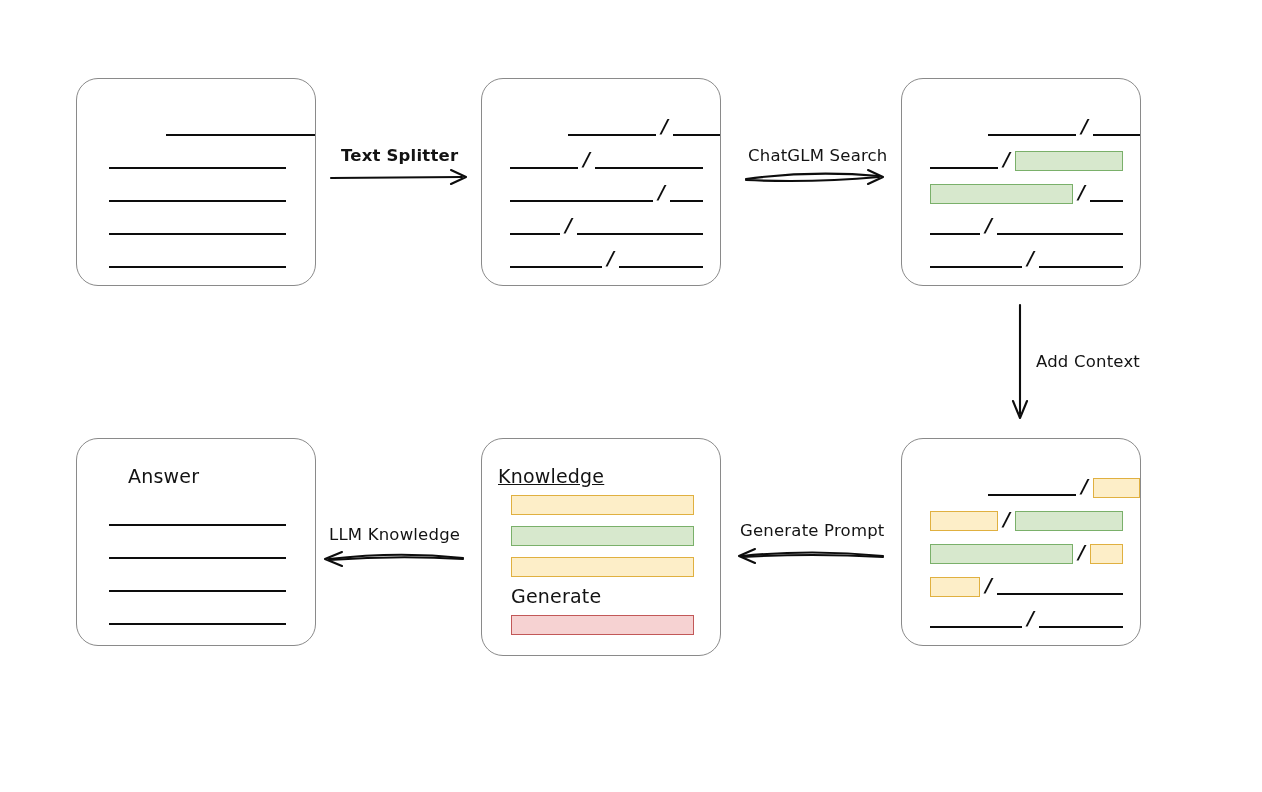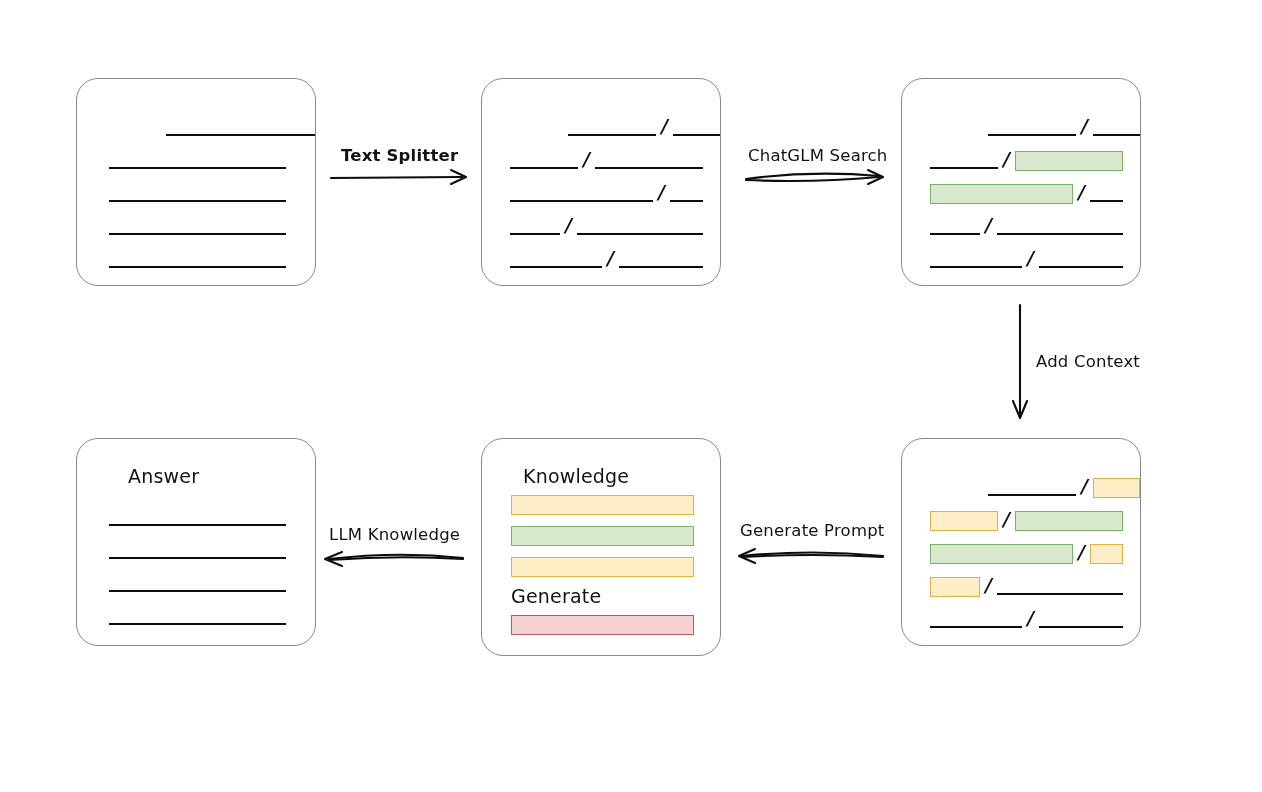--- a/index.html
+++ b/index.html
@@ -238,21 +238,21 @@
           <span class="spacer" style="width: 0px;"></span>
           <span class="seg-line" style="width: 92px;"></span>
           <span class="slash">/</span>
           <span class="seg-line" style="width: 84px;"></span>
         </div>
       </div>
   </div>
 
   <div class="doc-box" id="box-prompt" style="left:481px; top:438px; width:240px; height:218px;">
 
-    <div class="box-heading" style="left:41px; top:26px;">Knowledge</div>
+    <div class="box-heading" style="left:16px; top:26px;text-decoration:underline;">Knowledge</div>
 
     <div class="rows">
         <div class="row" style="top: 55px; left: 29px;">
           <span class="seg-hl hl-yellow" style="width: 183px;"></span>
         </div>
         <div class="row" style="top: 86px; left: 29px;">
           <span class="seg-hl hl-green" style="width: 183px;"></span>
         </div>
         <div class="row" style="top: 117px; left: 29px;">
           <span class="seg-hl hl-yellow" style="width: 183px;"></span>

